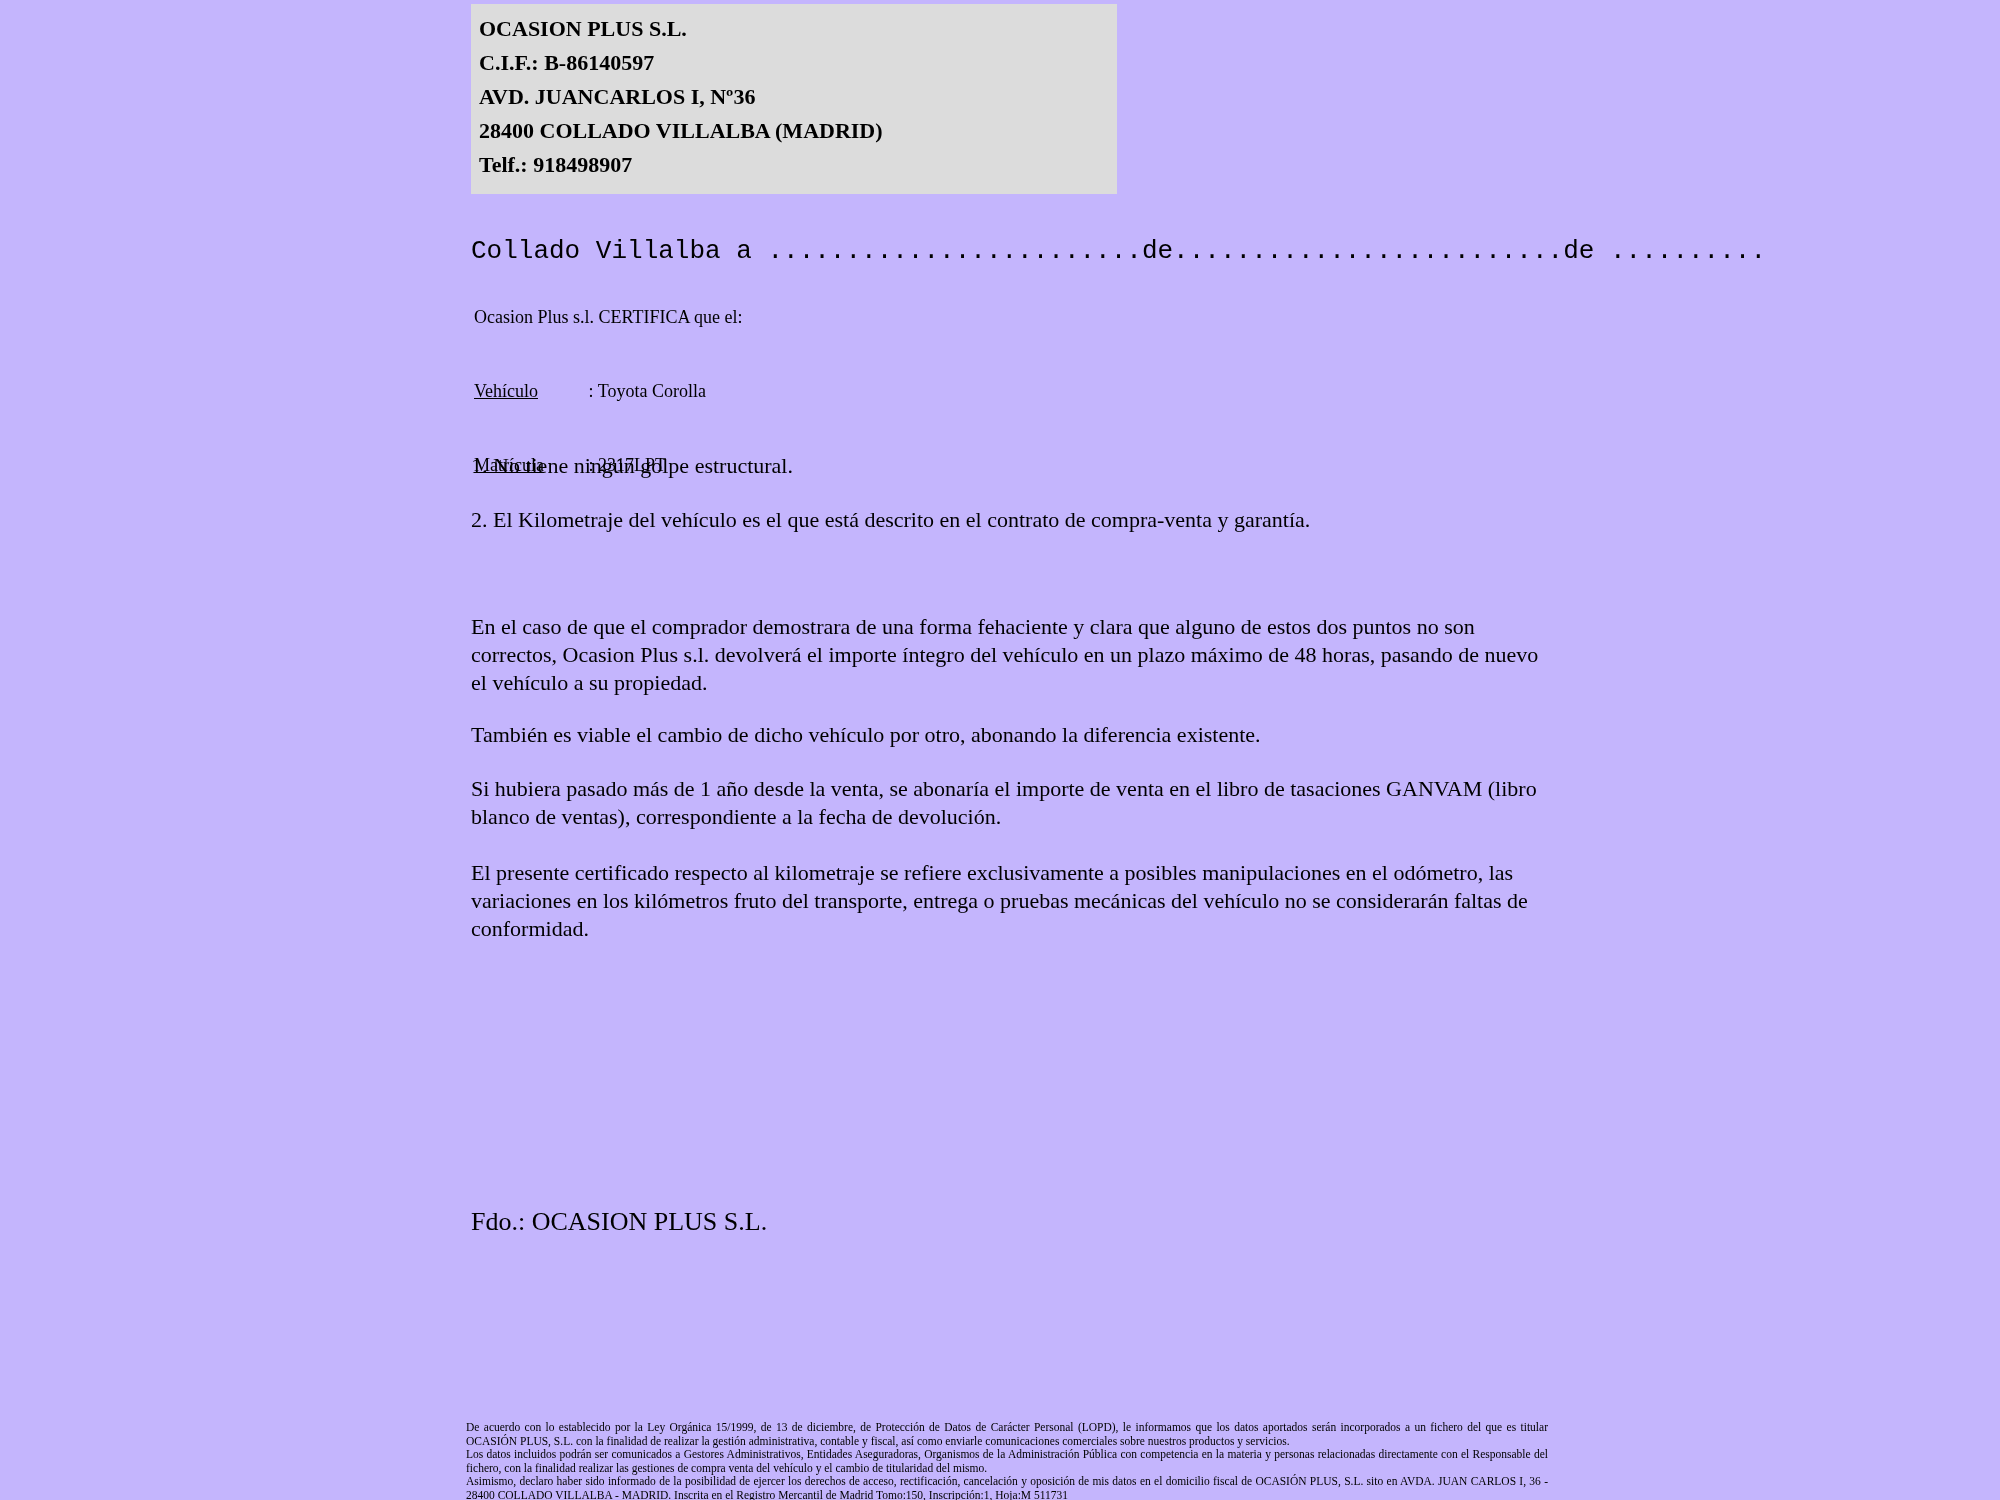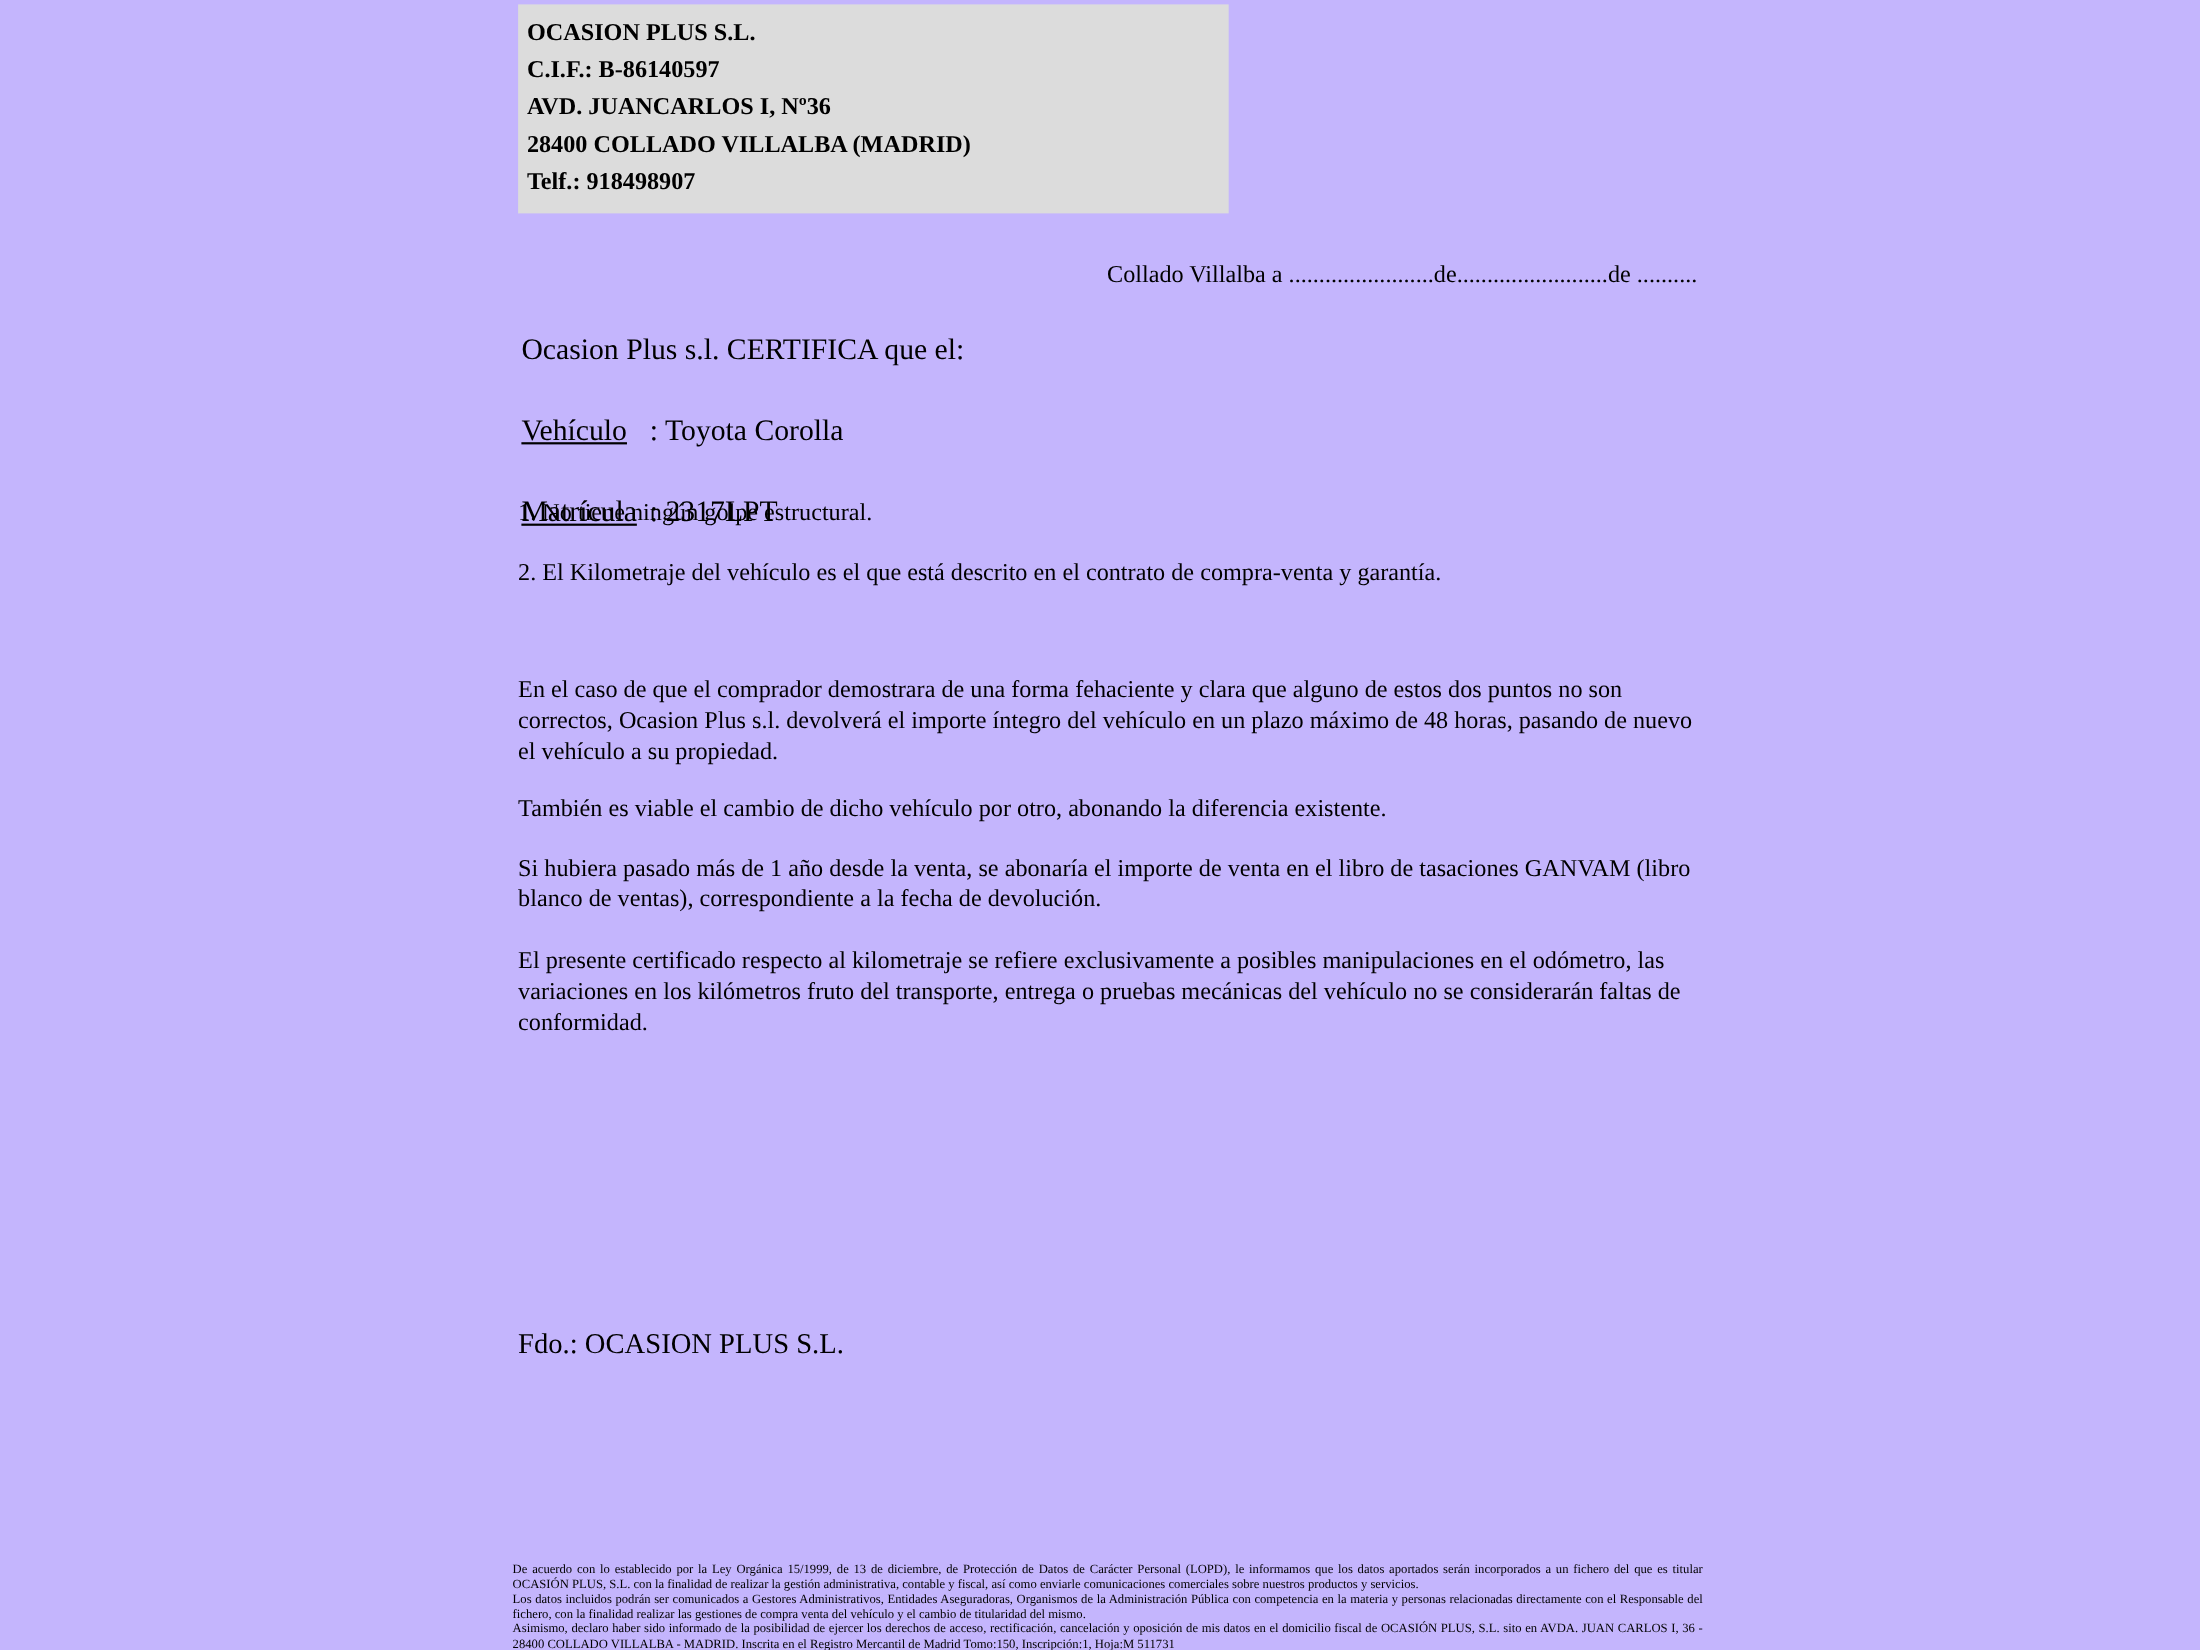--- a/index.html
+++ b/index.html
@@ -27,30 +27,31 @@
     font-weight: bold;
     font-size: 22px;
     line-height: 34px;
     white-space: nowrap;
   }
   .date-line {
     position: absolute;
     left: 471px;
     top: 236px;
     width: 1072px;
-    font-size: 22px;
+    font-size: 26px;
     text-align: right;
     white-space: nowrap;
+    font-family: Liberation Mono, monospace;
   }
   .certifica {
     position: absolute;
     left: 474px;
     top: 300px;
     width: 1069px;
-    font-size: 27px;
+    font-size: 18px;
     line-height: 34px;
   }
   .cert-row { white-space: nowrap; }
   .cert-label {
     display: inline-block;
     min-width: 110px;
     text-decoration: underline;
   }
   .cert-value { display: inline-block; margin-top: 40px; }
   .body-par {

